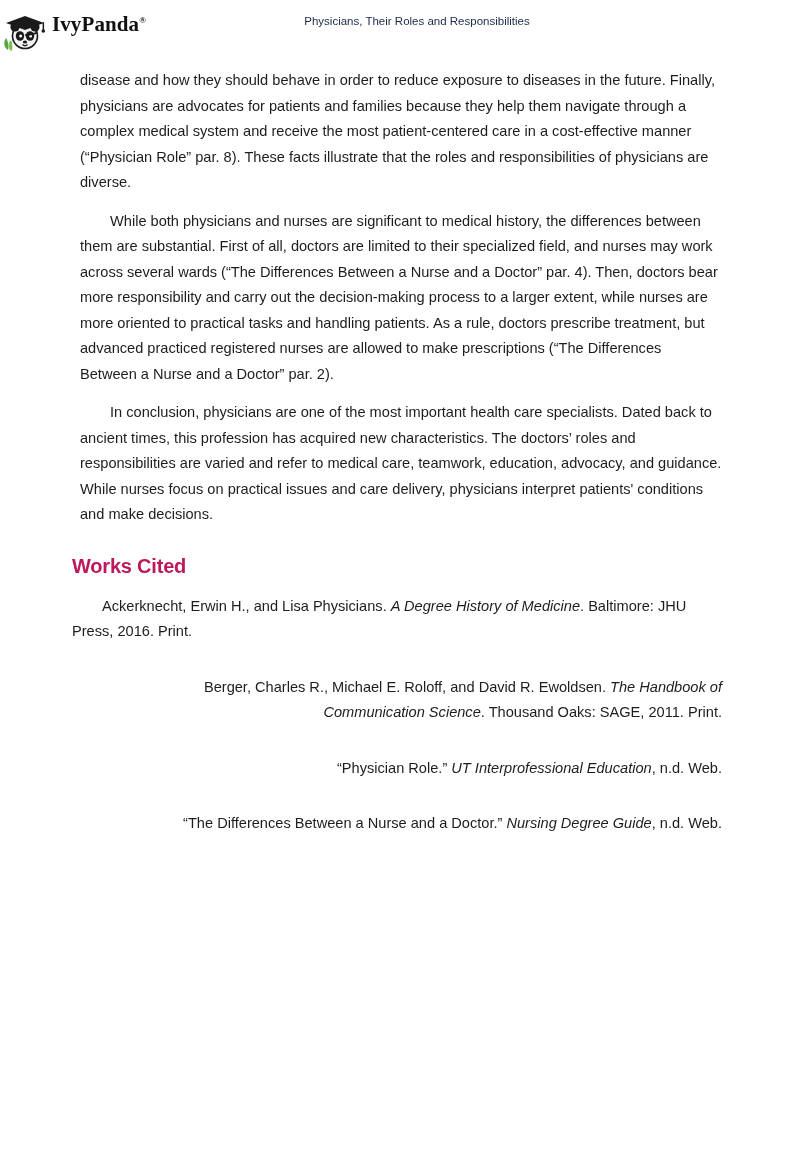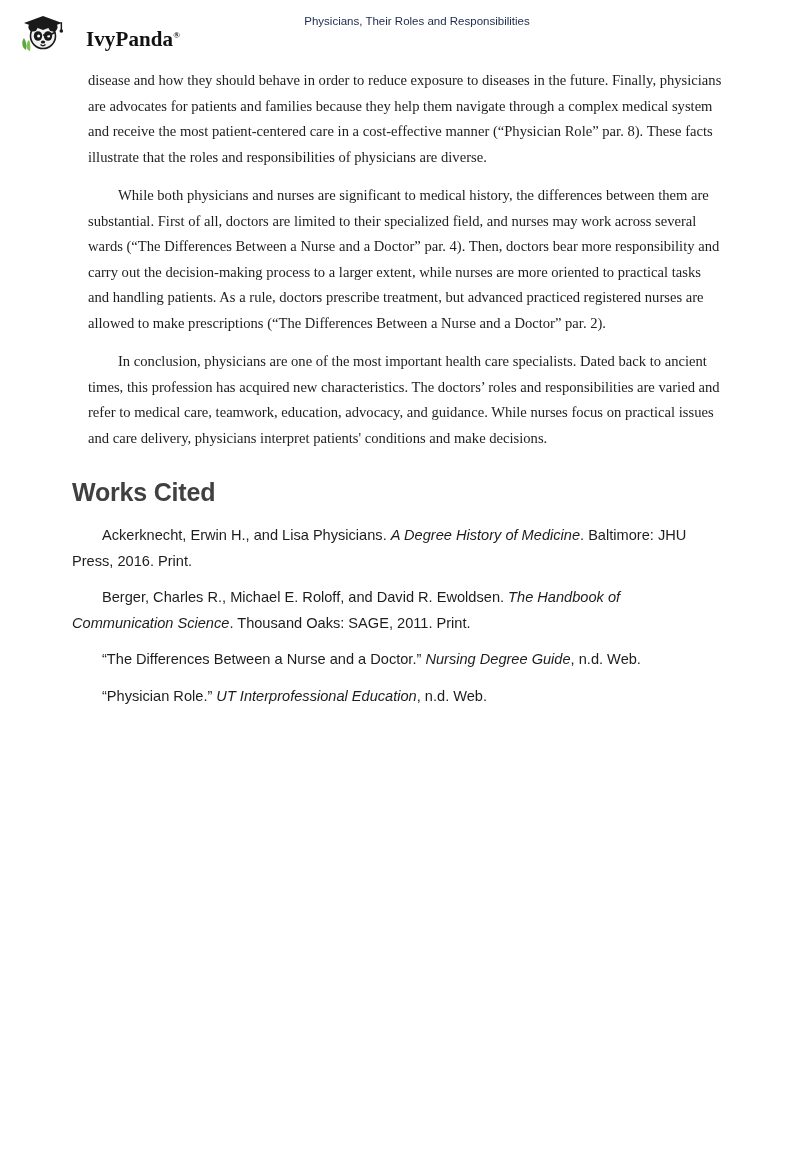--- a/index.html
+++ b/index.html
@@ -28,25 +28,25 @@
     position: absolute;
     top: 0;
     left: 0;
     width: 800px;
     height: 62px;
     display: flex;
     align-items: center;
   }
   .brand {
     position: absolute;
-    left: 20px;
+    left: 2px;
     top: 12px;
     display: flex;
-    align-items: flex-end;
-    gap: 20px;
+    align-items: flex-start;
+    gap: 4px;
     text-decoration: none;
   }
   .brand-logo {
     width: 46px;
     height: 40px;
     position: relative;
     display: block;
   }
   .brand-name {
     font-family: "Liberation Serif", serif;
@@ -75,52 +75,52 @@
   }
 
   
   .content {
     position: absolute;
     top: 68px;
     left: 72px;
     width: 650px;
   }
   p.para {
-    margin: 0 0 0 16px;
+    margin: 0 0 0 8px;
     font-size: 14.6px;
     line-height: 25.5px;
     color: #1d1d1d;
     text-align: left;
-    font-family: Liberation Serif, serif;
   }
   p.para + p.para {
     margin-top: 13px;
   }
   .indent {
     display: inline-block;
     width: 30px;
   }
 
   h2.works-cited {
-    font-size: 25px;
+    font-size: 20px;
     font-weight: bold;
     margin: 27px 0 16px 0;
-    color: #404040;
+    color: #be185d;
     font-family: "Liberation Sans", sans-serif;
     letter-spacing: -0.2px;
   }
 
   p.citation {
     margin: 0 0 0 0;
     font-size: 14.6px;
     line-height: 25.5px;
     color: #1d1d1d;
   }
   p.citation + p.citation {
-    margin-top: 11px;
+    margin-top: 30px;
+    text-align: right;
   }
   .ital {
     font-style: italic;
   }
 
   
   .footer-url {
     position: absolute;
     right: 28px;
     bottom: 24px;
@@ -172,20 +172,20 @@
     <p class="para">disease and how they should behave in order to reduce exposure to diseases in the future. Finally, physicians are advocates for patients and families because they help them navigate through a complex medical system and receive the most patient-centered care in a cost-effective manner (“Physician Role” par. 8). These facts illustrate that the roles and responsibilities of physicians are diverse.</p>
     <p class="para"><span class="indent"></span><span>While both physicians and nurses are significant to medical history, the differences between them are substantial. First of all, doctors are limited to their specialized field, and nurses may work across several wards (“The Differences Between a Nurse and a Doctor” par. 4). Then, doctors bear more responsibility and carry out the decision-making process to a larger extent, while nurses are more oriented to practical tasks and handling patients. As a rule, doctors prescribe treatment, but advanced practiced registered nurses are allowed to make prescriptions (“The Differences Between a Nurse and a Doctor” par. 2).</span></p>
     <p class="para"><span class="indent"></span><span>In conclusion, physicians are one of the most important health care specialists. Dated back to ancient times, this profession has acquired new characteristics. The doctors’ roles and responsibilities are varied and refer to medical care, teamwork, education, advocacy, and guidance. While nurses focus on practical issues and care delivery, physicians interpret patients' conditions and make decisions.</span></p>
 
     <h2 class="works-cited">Works Cited</h2>
 
     <p class="citation"><span class="indent"></span><span>Ackerknecht, Erwin H., and Lisa Physicians. </span><span class="ital">A Degree History of Medicine</span><span>. Baltimore: JHU Press, 2016. Print.</span></p>
 
     <p class="citation"><span class="indent"></span><span>Berger, Charles R., Michael E. Roloff, and David R. Ewoldsen. </span><span class="ital">The Handbook of Communication Science</span><span>. Thousand Oaks: SAGE, 2011. Print.</span></p>
 
+    <p class="citation"><span class="indent"></span><span>“Physician Role.” </span><span class="ital">UT Interprofessional Education</span><span>, n.d. Web.</span></p>
+
     <p class="citation"><span class="indent"></span><span>“The Differences Between a Nurse and a Doctor.” </span><span class="ital">Nursing Degree Guide</span><span>, n.d. Web.</span></p>
-
-    <p class="citation"><span class="indent"></span><span>“Physician Role.” </span><span class="ital">UT Interprofessional Education</span><span>, n.d. Web.</span></p>
 
   </div>
 
 
 </div>
 
 </body></html>

